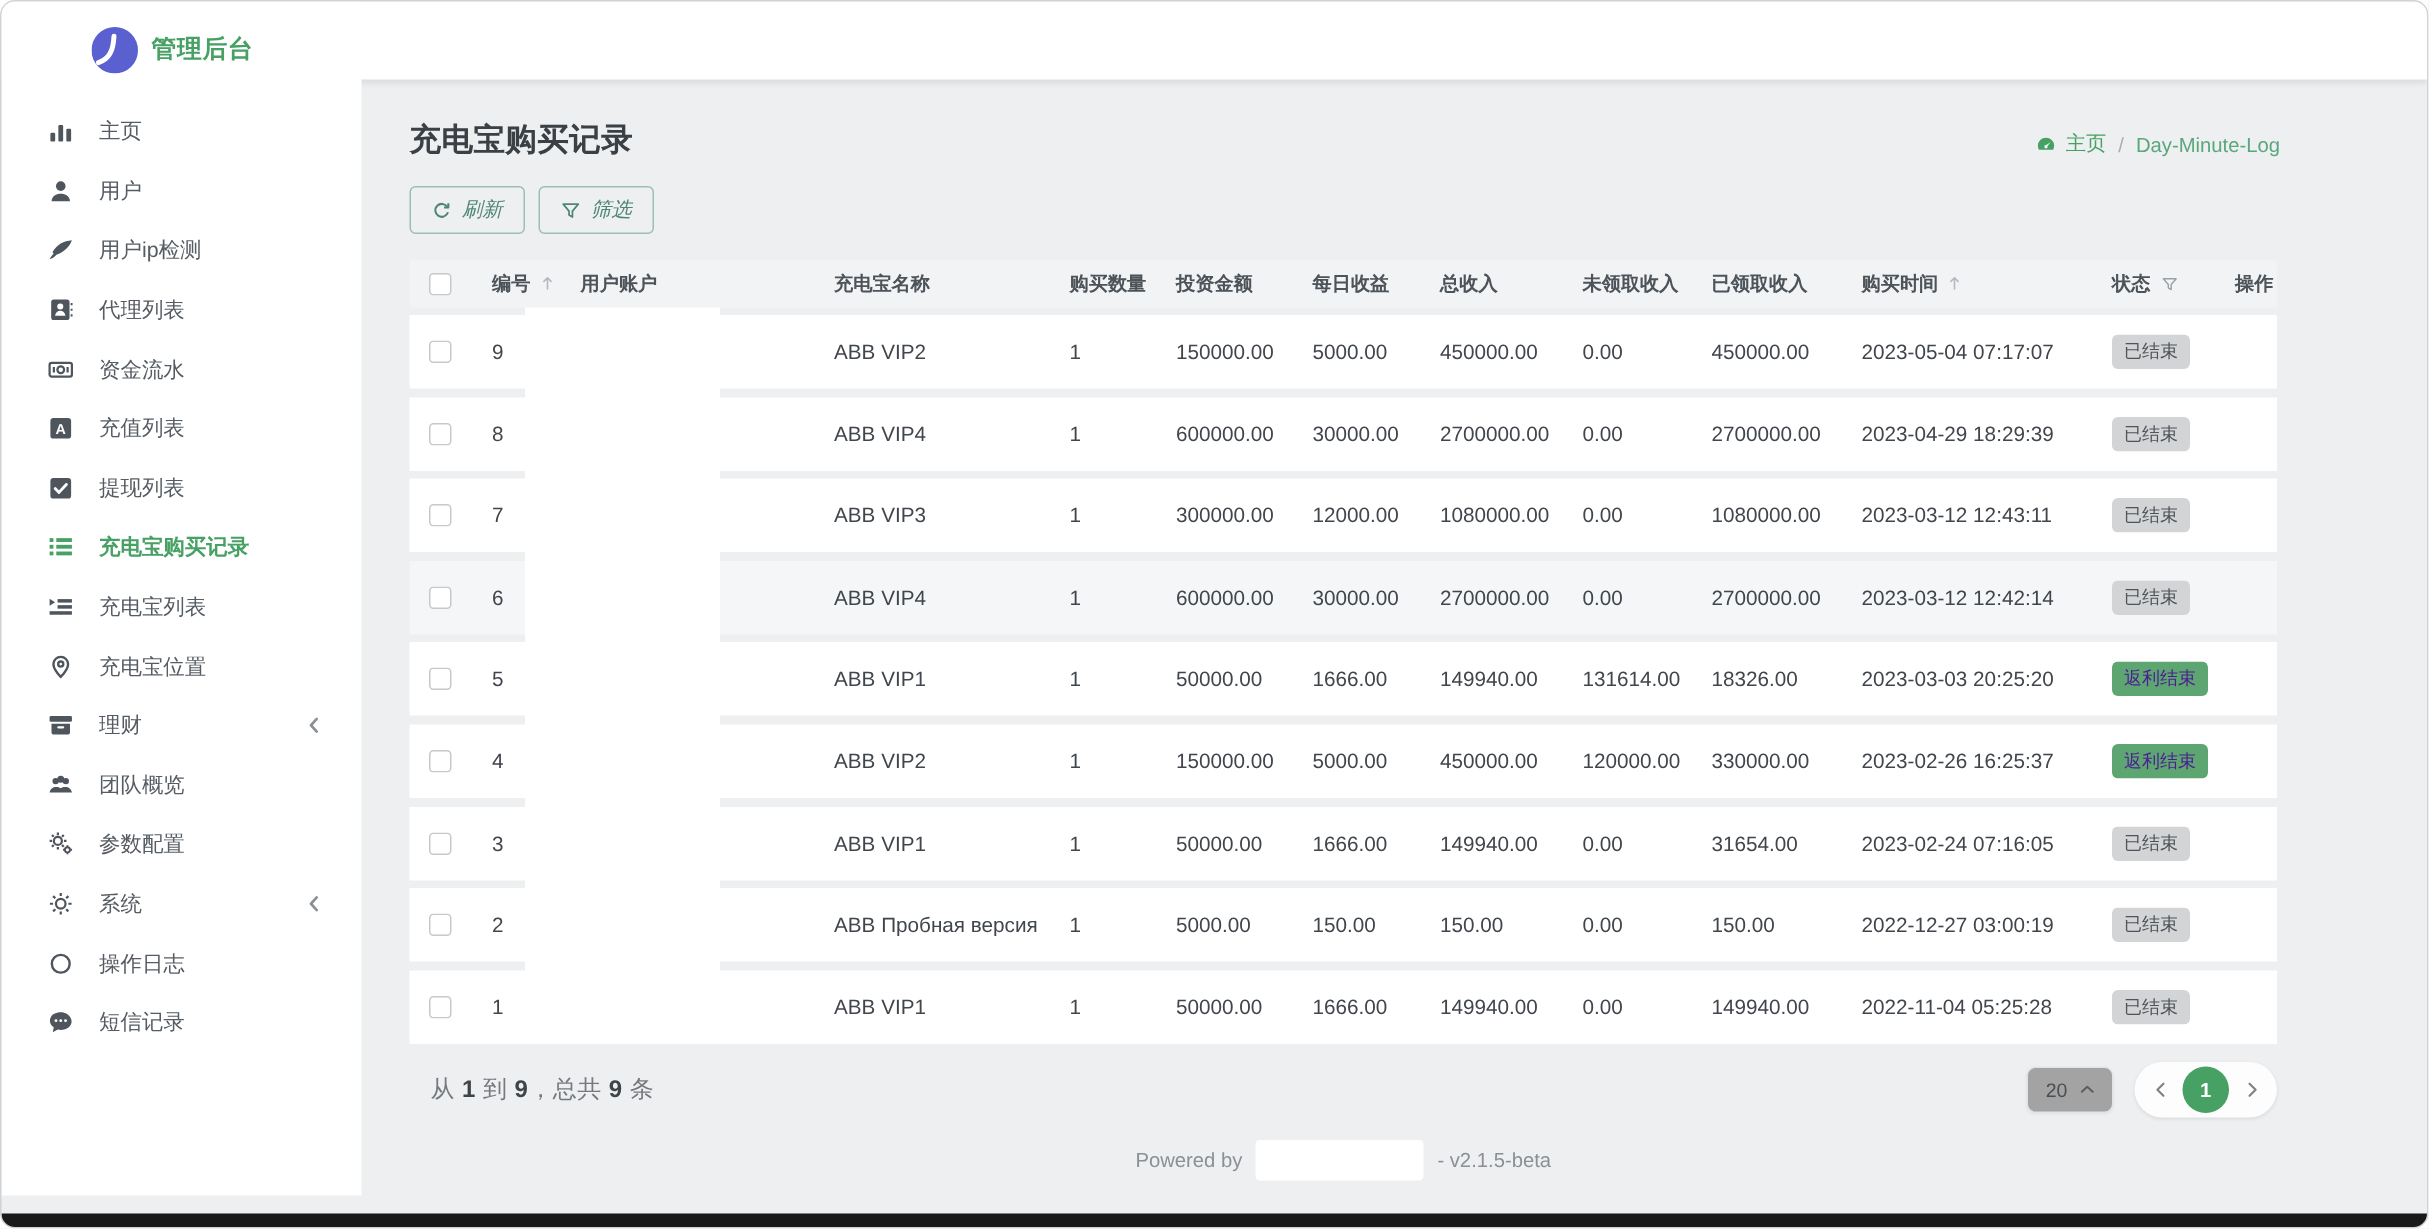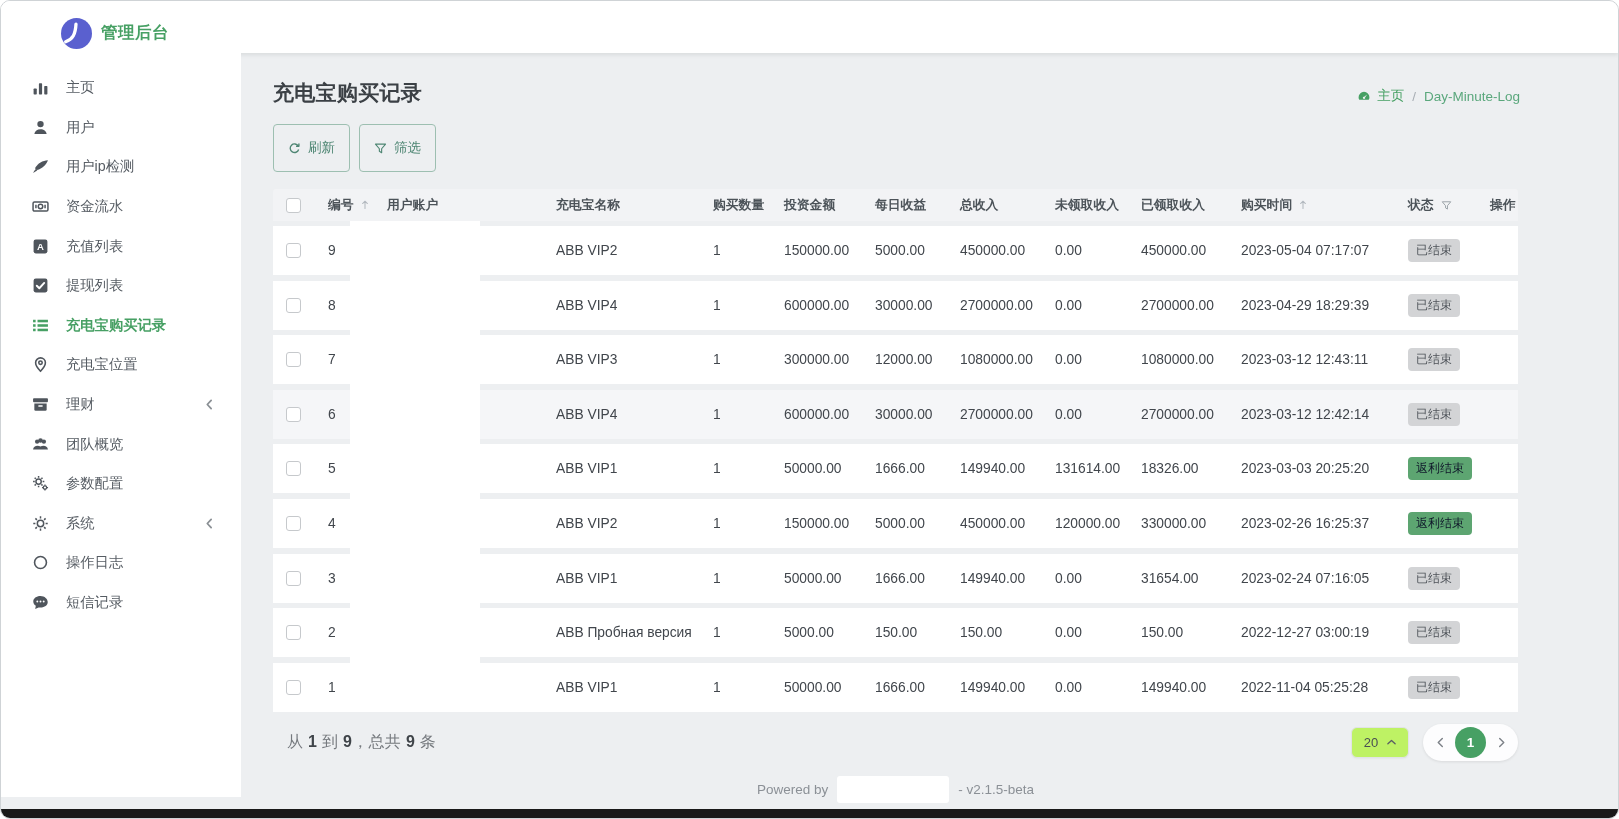--- a/index.html
+++ b/index.html
@@ -36,49 +36,49 @@
   .content{position:absolute;left:272px;top:52px;width:1247px;}
   .page-head{display:flex;align-items:flex-end;justify-content:space-between;margin-top:26px;}
   .page-title{font-size:21px;font-weight:700;color:#3b4045;letter-spacing:.3px;}
   .breadcrumb{display:flex;align-items:center;font-size:13.5px;color:var(--accent);padding-bottom:2px;}
   .bc-icon{display:inline-flex;margin-right:6px;color:var(--accent);}
   .bc-icon svg{width:14px;height:14px;}
   .bc-sep{color:#a8aeb4;margin:0 8px;}
   .bc-cur{color:#5aa77c;}
 
   .toolbar{margin-top:17px;display:flex;gap:9px;}
-  .tbtn{display:inline-flex;align-items:center;gap:7px;height:48px;padding:0 14px;border:1px solid #9dbfb1;border-radius:4px;background:transparent;color:var(--button-teal);font-size:13.5px;font-family:inherit;cursor:pointer;}
+  .tbtn{display:inline-flex;align-items:center;gap:7px;height:32px;padding:0 14px;border:1px solid #9dbfb1;border-radius:4px;background:transparent;color:var(--button-teal);font-size:13.5px;font-family:inherit;cursor:pointer;font-style:italic;}
   .tbtn svg{width:13px;height:13px;}
 
   
   .table-wrap{position:relative;margin-top:17px;width:1245px;}
   .grid{display:grid;grid-template-columns:42px 59px 169px 157px 71px 91px 85px 95px 86px 100px 167px 82px minmax(0,1fr);}
   .thead{height:32px;background:#f2f3f5;border-radius:3px 3px 0 0;align-items:center;}
   .thead .cell{font-size:12.8px;font-weight:700;color:#4c5359;display:flex;align-items:center;}
   .cell{padding-left:13px;overflow:hidden;white-space:nowrap;}
   .sort-ic{margin-left:7px;color:#b3b9bf;display:inline-flex;}
   .sort-ic svg{width:8px;height:10px;}
   .filt-ic{margin-left:7px;color:#9aa1a7;display:inline-flex;}
   .filt-ic svg{width:11px;height:11px;}
   .tbody{margin-top:5px;}
   .tr{height:49px;background:#fff;margin-bottom:5.6px;align-items:center;font-size:13.8px;color:#41464c;}
   .tr.shaded{background:#f5f6f8;}
   .tr .cell{display:flex;align-items:center;}
   .cb{width:15px;height:15px;border:1.5px solid #c6c9cc;border-radius:3px;background:#fff;display:inline-block;cursor:pointer;}
   .badge{display:inline-block;padding:4px 8px;border-radius:4px;font-size:12px;line-height:1.25;}
   .badge-gray{background:var(--badge-gray);color:#4f545a;}
-  .badge-green{background:var(--badge-green);color:#0f172a;}
+  .badge-green{background:var(--badge-green);color:#4c1d95;}
   .redact{position:absolute;left:77px;top:32px;width:130px;height:488px;background:#fff;z-index:2;pointer-events:none;}
 
   
   .table-footer{display:flex;justify-content:space-between;align-items:center;margin-top:12px;width:1245px;}
   .summary{font-size:16px;color:#75797e;padding-left:14px;letter-spacing:.3px;}
   .summary .b{font-weight:700;color:#3f4449;}
   .pager{display:flex;align-items:center;gap:14px;}
-  .size-select{width:58px;height:31px;background:#bef264;border:1px solid #e1e3e5;border-radius:6px;display:flex;align-items:center;justify-content:center;gap:9px;font-size:13px;color:#4a4f54;cursor:pointer;box-shadow:0 1px 2px rgba(0,0,0,.04);}
+  .size-select{width:58px;height:31px;background:#a3a3a3;border:1px solid #e1e3e5;border-radius:6px;display:flex;align-items:center;justify-content:center;gap:9px;font-size:13px;color:#4a4f54;cursor:pointer;box-shadow:0 1px 2px rgba(0,0,0,.04);}
   .size-select svg{width:9px;height:6px;color:#5a5f64;}
   .page-pill{height:37px;background:#fdfdfe;border-radius:19px;display:flex;align-items:center;padding:0 7px;gap:5px;box-shadow:0 1px 3px rgba(0,0,0,.09);}
   .pg-btn{width:20px;display:flex;justify-content:center;color:#7d8288;cursor:pointer;}
   .pg-btn svg{width:9px;height:11px;}
   .pg-cur{width:31px;height:31px;border-radius:50%;background:var(--accent);color:#fff;display:flex;align-items:center;justify-content:center;font-size:13.5px;font-weight:700;}
 
   .powered{margin-top:15px;width:1245px;display:flex;align-items:center;justify-content:center;gap:9px;font-size:13.5px;color:#8b9096;}
   .powered-blank{width:112px;height:27px;background:#fff;border-radius:3px;display:inline-block;}
 
   .bottom-strip{position:absolute;left:0;right:0;bottom:0;height:9px;background:#191919;}
@@ -123,20 +123,31 @@
           <span class="mi-icon">
             <svg viewBox="0 0 16 16" fill="currentColor">
               <path d="M15 2c-5 .4-9.6 2.6-12.2 7.6l1.8 1.8C9.8 9.6 13.4 6.4 15 2z"></path>
               <path d="M1 14c1.6-.6 3-1.4 4-2.6l-1.2-1.2C2.6 11.4 1.6 12.6 1 14z"></path>
             </svg>
           </span>
           <span class="mi-label">用户ip检测</span>
         </div>
         <div class="mi">
           <span class="mi-icon">
+            <svg viewBox="0 0 16 16">
+              <rect x="2" y="1.5" width="11.5" height="13" rx="1.6" fill="currentColor"></rect>
+              <path d="M14.2 4.5h1.2M14.2 8h1.2M14.2 11.5h1.2" stroke="currentColor" stroke-width="1.4"></path>
+              <circle cx="7.7" cy="6" r="1.9" fill="#fff"></circle>
+              <path d="M4.4 11.8c.4-2.1 1.7-3.1 3.3-3.1s2.9 1 3.3 3.1z" fill="#fff"></path>
+            </svg>
+          </span>
+          <span class="mi-label">代理列表</span>
+        </div>
+        <div class="mi">
+          <span class="mi-icon">
             <svg viewBox="0 0 16 16" fill="none" stroke="currentColor" stroke-width="1.4">
               <rect x="1" y="3.7" width="14" height="8.6" rx="1.3"></rect>
               <circle cx="8" cy="8" r="2.1"></circle>
               <path d="M3.7 6.3v3.4M12.3 6.3v3.4"></path>
             </svg>
           </span>
           <span class="mi-label">资金流水</span>
         </div>
         <div class="mi">
           <span class="mi-icon">
@@ -161,20 +172,31 @@
             <svg viewBox="0 0 16 16" fill="currentColor">
               <rect x="1" y="2.6" width="2.4" height="2.4"></rect>
               <rect x="5.2" y="2.6" width="9.8" height="2.4"></rect>
               <rect x="1" y="6.8" width="2.4" height="2.4"></rect>
               <rect x="5.2" y="6.8" width="9.8" height="2.4"></rect>
               <rect x="1" y="11" width="2.4" height="2.4"></rect>
               <rect x="5.2" y="11" width="9.8" height="2.4"></rect>
             </svg>
           </span>
           <span class="mi-label">充电宝购买记录</span>
+        </div>
+        <div class="mi">
+          <span class="mi-icon">
+            <svg viewBox="0 0 16 16" fill="currentColor">
+              <path d="M1 3l3.4 2.2L1 7.4z"></path>
+              <rect x="6" y="3.2" width="9" height="2.2"></rect>
+              <rect x="6" y="7" width="9" height="2.2"></rect>
+              <rect x="1" y="10.8" width="14" height="2.2"></rect>
+            </svg>
+          </span>
+          <span class="mi-label">充电宝列表</span>
         </div>
         <div class="mi">
           <span class="mi-icon">
             <svg viewBox="0 0 16 16" fill="none" stroke="currentColor" stroke-width="1.5">
               <path d="M8 1.8a4.6 4.6 0 0 0-4.6 4.6C3.4 9.6 8 14.3 8 14.3s4.6-4.7 4.6-7.9A4.6 4.6 0 0 0 8 1.8z"></path>
               <circle cx="8" cy="6.3" r="1.6"></circle>
             </svg>
           </span>
           <span class="mi-label">充电宝位置</span>
         </div>

